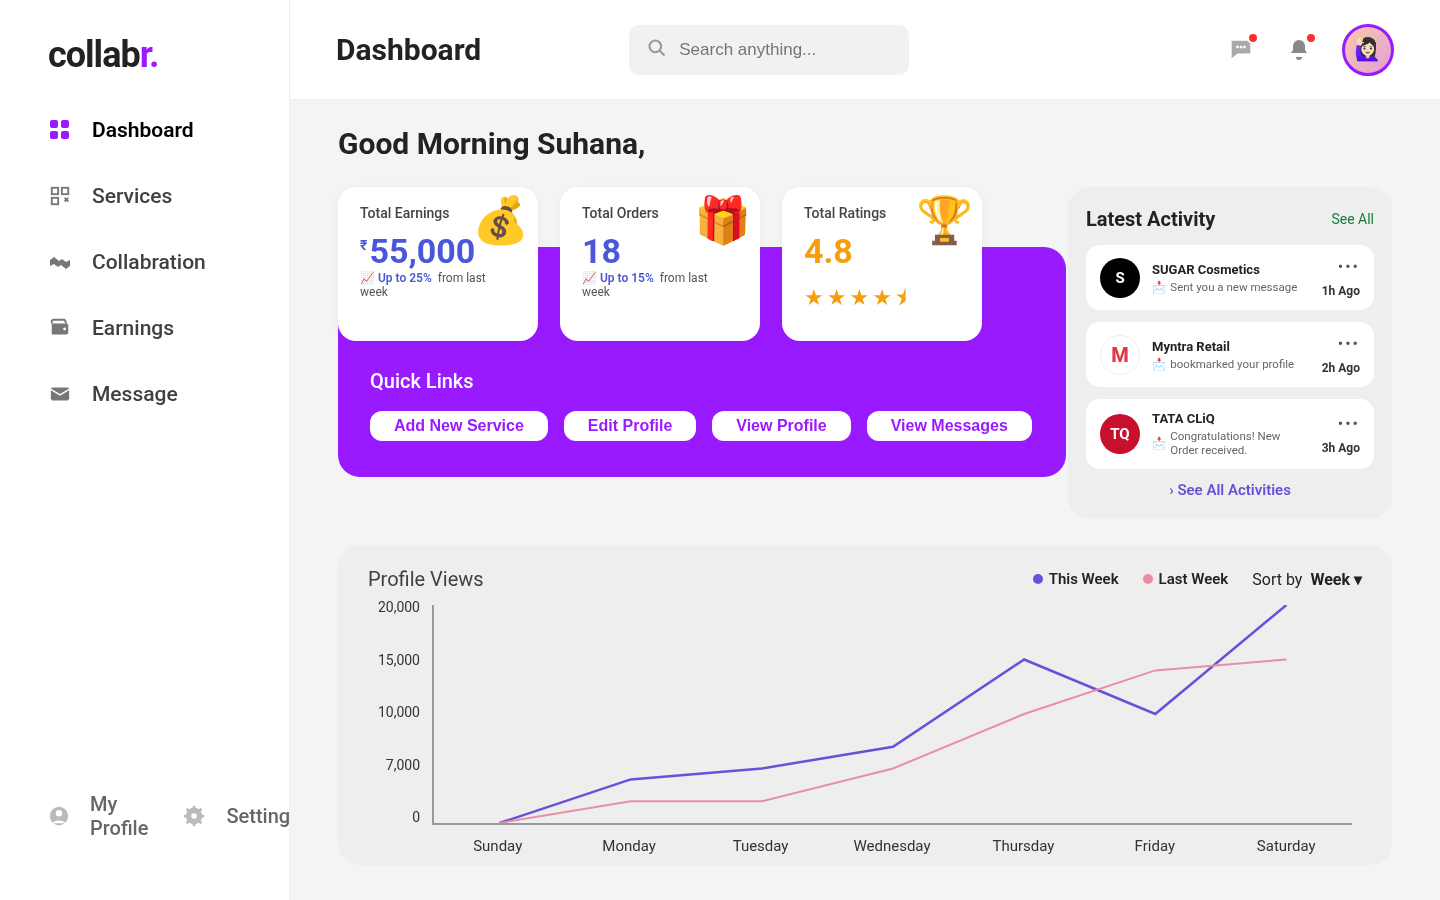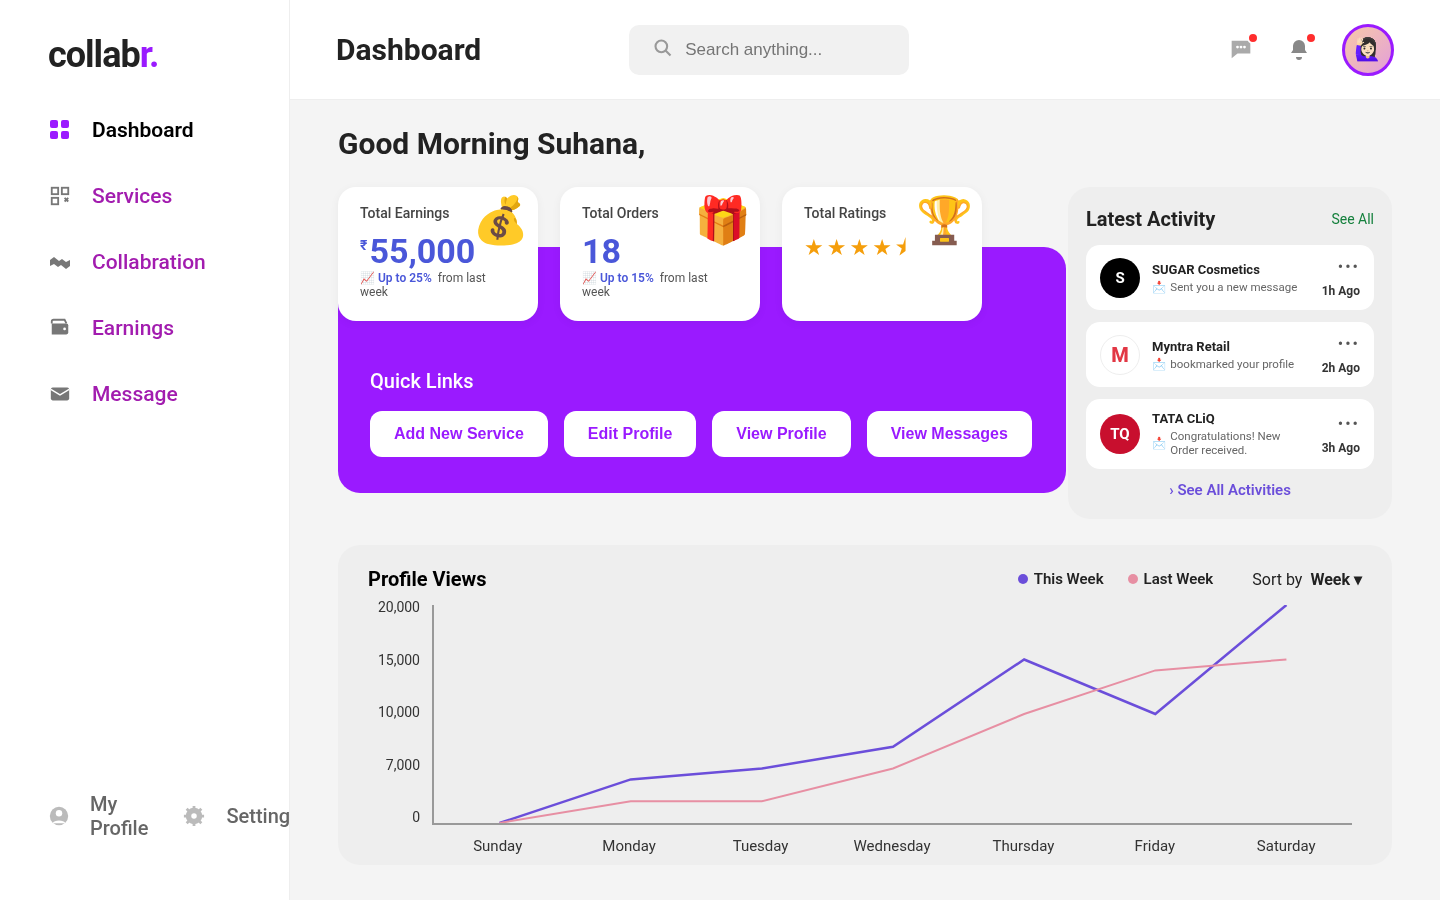--- a/index.html
+++ b/index.html
@@ -4,31 +4,31 @@
 <style>
   * { box-sizing: border-box; margin:0; padding:0; }
   body { font-family: -apple-system, BlinkMacSystemFont, "Segoe UI", Roboto, Helvetica, Arial, sans-serif; background:#fff; color:#222; width:1440px; height:900px; overflow:hidden; }
   .app { display:flex; width:100%; height:100%; }
   
   .sidebar { width:290px; flex-shrink:0; padding:34px 20px 20px 48px; border-right:1px solid #eee; display:flex; flex-direction:column; }
   .logo { font-size:36px; font-weight:700; letter-spacing:-1px; margin-bottom:42px; }
   .logo .accent { color:#9a1aff; }
   .logo .dot { color:#9a1aff; }
   .nav { display:flex; flex-direction:column; gap:42px; }
-  .nav-item { display:flex; align-items:center; gap:20px; font-size:21px; color:#a21caf; cursor:pointer; font-weight:500; }
+  .nav-item { display:flex; align-items:center; gap:20px; font-size:21px; color:#404040; cursor:pointer; font-weight:500; }
   .nav-item.active { color:#000; font-weight:600; }
   .nav-item.active .nav-icon { color:#9a1aff; }
   .nav-icon { width:24px; height:24px; display:flex; align-items:center; justify-content:center; color:#777; font-size:18px;}
   .sidebar-bottom { margin-top:auto; display:flex; gap:32px; padding-bottom:40px; }
   .sidebar-bottom .nav-item { color:#666; font-size:20px;}
   
   .main { flex:1; display:flex; flex-direction:column; min-width:0; }
   .topbar { height:100px; display:flex; align-items:center; padding:0 46px; gap:28px; border-bottom:1px solid #eee; }
   .topbar h1 { font-size:30px; font-weight:700; }
-  .search { margin-left:120px; flex:0 0 280px; height:50px; background:#f1f1f1; border-radius:10px; display:flex; align-items:center; padding:0 24px; gap:12px; color:#888; }
+  .search { margin-left:120px; flex:0 0 280px; height:50px; background:#f1f1f1; border-radius:10px; display:flex; align-items:center; padding:0 18px; gap:12px; color:#888; }
   .search input { border:none; background:transparent; outline:none; font-size:17px; color:#555; width:100%; }
   .topbar .spacer { flex:1; }
   .top-icon { width:30px; height:30px; display:flex; align-items:center; justify-content:center; color:#888; position:relative; cursor:pointer; }
   .top-icon .dot-badge { position:absolute; top:-3px; right:-3px; width:12px; height:12px; border-radius:50%; background:#ff2d2d; border:2px solid #fff; }
   .avatar { width:52px; height:52px; border-radius:50%; background:linear-gradient(135deg,#f7c9a8,#e39fd8); border:3px solid #9a1aff; cursor:pointer; display:flex; align-items:center; justify-content:center; font-size:22px;}
   
   .content { flex:1; background:#f4f4f4; padding:26px 48px 0 48px; display:flex; flex-direction:column; gap:26px; min-height:0; }
   .greeting { font-size:30px; font-weight:700; color:#222; }
   .row1 { display:flex; gap:28px; align-items:flex-start; }
   .hero { flex:1; position:relative; }
@@ -39,39 +39,39 @@
   .card.orders .value { color:#4a57d9;}
   .card.ratings .value { color:#f59e0b;}
   .card .rupee { font-size:14px; vertical-align:top; color:#4a57d9; margin-right:2px; position:relative; top:6px;}
   .card .trend { font-size:12px; color:#555; }
   .card .trend .up { color:#4a57d9; font-weight:600; }
   .card .emoji { position:absolute; top:6px; right:8px; font-size:46px; }
   .stars { margin-top:10px; font-size:22px; letter-spacing:3px; color:#f59e0b; }
   .quickbox { position:absolute; left:0; top:60px; right:-26px; background:#9a1aff; border-radius:22px; padding:122px 32px 36px; z-index:1; }
   .quickbox h3 { color:#fff; font-size:20px; font-weight:500; margin-bottom:18px;}
   .ql-row { display:flex; gap:16px; }
-  .ql-btn { background:#fff; color:#9a1aff; border-radius:12px; padding:14px 24px; font-size:16px; font-weight:600; cursor:pointer; border:none;}
+  .ql-btn { background:#fff; color:#9a1aff; border-radius:12px; padding:6px 24px; font-size:16px; font-weight:600; cursor:pointer; border:none;}
   
   .activity { width:324px; background:#eeeeee; border-radius:22px; padding:20px 18px; flex-shrink:0; }
   .activity .hd { display:flex; justify-content:space-between; align-items:center; margin-bottom:14px; }
   .activity .hd h3 { font-size:20px; font-weight:700; }
   .activity .hd a { font-size:14px; color:#15803d; text-decoration:none; cursor:pointer;}
   .act-item { background:#fff; border-radius:14px; padding:12px 14px; display:grid; grid-template-columns:40px 1fr auto; gap:12px; align-items:center; margin-bottom:12px; }
   .act-avatar { width:40px; height:40px; border-radius:50%; display:flex; align-items:center; justify-content:center; font-weight:700; color:#fff; font-size:15px; }
   .act-body .t { font-size:13px; font-weight:700; }
   .act-body .s { font-size:11.5px; color:#666; margin-top:3px; display:flex; align-items:center; gap:4px;}
   .act-right { text-align:right; }
   .act-right .menu { font-size:16px; letter-spacing:2px; color:#555; cursor:pointer; }
   .act-right .time { font-size:12px; font-weight:700; color:#333; margin-top:8px; }
   .see-all { text-align:center; color:#6b4eda; font-size:15px; font-weight:600; margin-top:6px; cursor:pointer; }
   
   .spacer-hero { height:160px; }
   .chartbox { background:#eeeeee; border-radius:22px; padding:22px 30px 10px; }
   .chart-hd { display:flex; align-items:center; gap:20px; margin-bottom:8px;}
-  .chart-hd h3 { font-size:20px; font-weight:700; color:#000000;}
+  .chart-hd h3 { font-size:20px; font-weight:400; color:#404040;}
   .legend { margin-left:auto; display:flex; gap:24px; font-size:15px; font-weight:600;}
   .lg-dot { width:10px; height:10px; border-radius:50%; display:inline-block; margin-right:6px; }
   .sortby { display:flex; align-items:center; gap:8px;}
   .sortby b { font-weight:700; }
   .sortby .sel { font-weight:700; cursor:pointer; display:flex; align-items:center; gap:4px;}
   .chart-area { position:relative; height:256px; }
   .y-labels { position:absolute; left:0; top:0; bottom:30px; width:58px; display:flex; flex-direction:column; justify-content:space-between; text-align:right; font-size:14px; color:#333; padding-right:6px; }
   .plot { position:absolute; left:64px; right:10px; top:6px; bottom:30px; border-left:2px solid #999; border-bottom:2px solid #999; }
   .x-labels { position:absolute; left:64px; right:10px; bottom:0; display:flex; justify-content:space-between; font-size:15px; color:#333;}
   .x-labels span { flex:1; text-align:center;}
@@ -215,20 +215,21 @@
             </div>
             <div class="card orders">
               <span class="emoji">🎁</span>
               <div class="label">Total Orders</div>
               <div class="value">18</div>
               <div class="trend">📈 <span class="up">Up to 15%</span> &nbsp;<span>from last week</span></div>
             </div>
             <div class="card ratings">
               <span class="emoji">🏆</span>
               <div class="label">Total Ratings</div>
+              <div class="value">4.8</div>
               <div class="stars">★★★★⯨</div>
             </div>
           </div>
           <div class="quickbox">
             <h3>Quick Links</h3>
             <div class="ql-row">
               <button class="ql-btn">Add New Service</button>
               <button class="ql-btn">Edit Profile</button>
               <button class="ql-btn">View Profile</button>
               <button class="ql-btn">View Messages</button>
@@ -281,21 +282,21 @@
         </div>
       </div>
 
       <div class="chartbox">
         <div class="chart-hd">
           <h3>Profile Views</h3>
           <div class="legend">
             <span><span class="lg-dot" style="background:#6b4eda"></span><span>This Week</span></span>
             <span><span class="lg-dot" style="background:#e78fa3"></span><span>Last Week</span></span>
           </div>
-          <div class="sortby" style="margin-left:19px;">
+          <div class="sortby" style="margin-left:4px;">
             <span>Sort by</span>
             <span class="sel">
                 <b>Week</b> 
                 <span>▾</span>
               </span>
           </div>
         </div>
         <div class="chart-area">
           <div class="y-labels" id="ylabels">
               <div>20,000</div>

